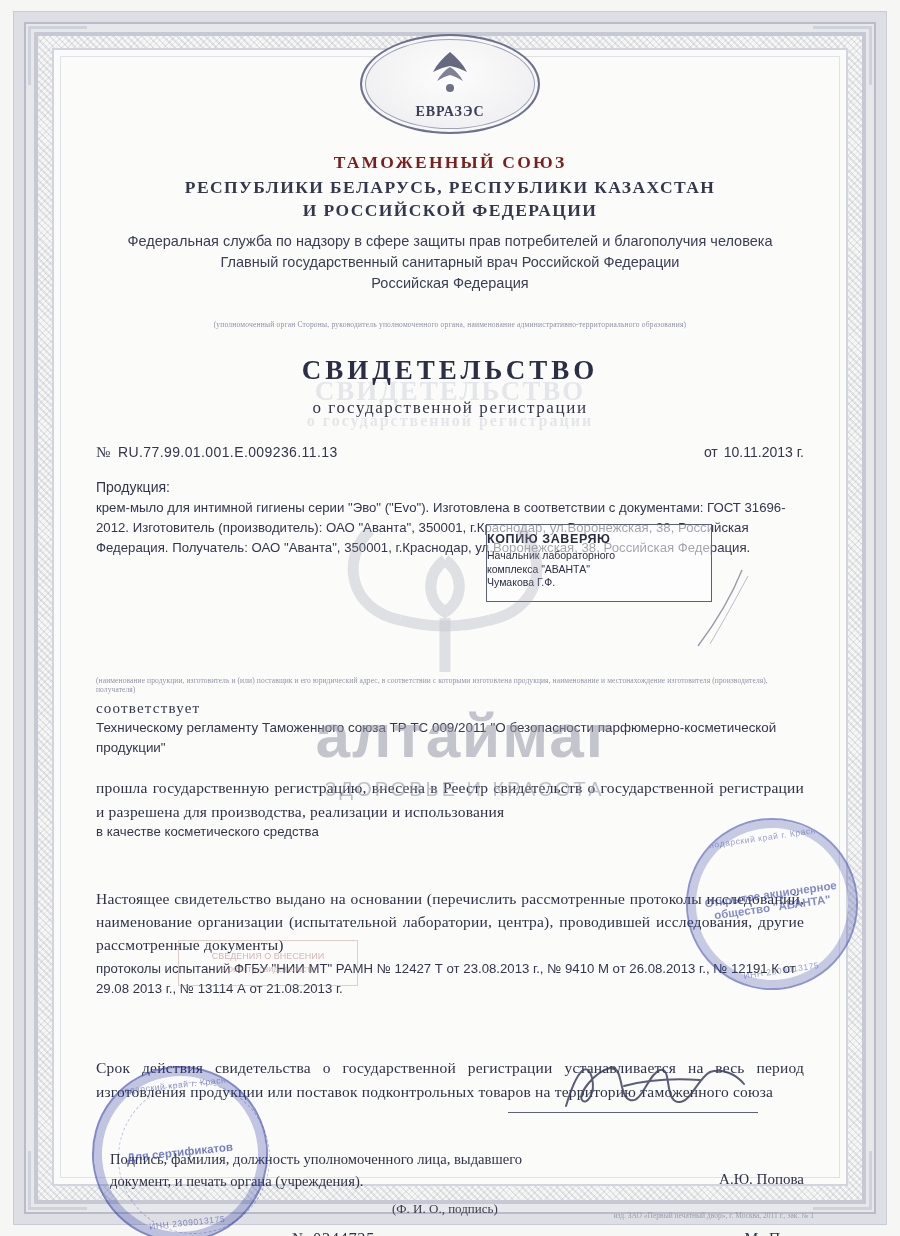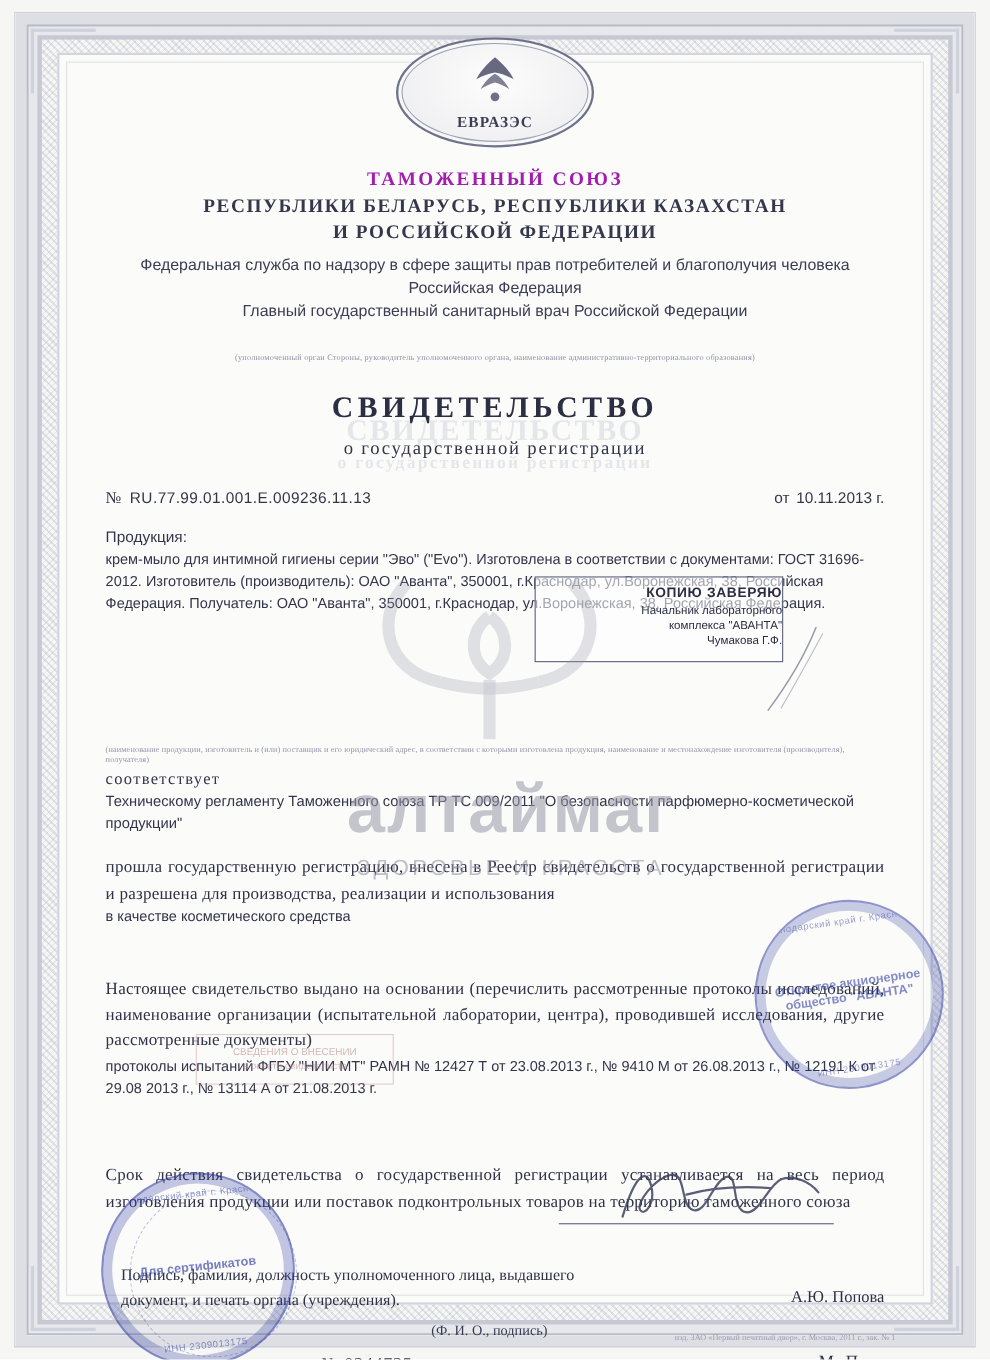--- a/index.html
+++ b/index.html
@@ -114,21 +114,21 @@
     font-weight: bold;
     letter-spacing: 1px;
     color: #3c3f54;
   }
 
   .hdr-block { text-align: center; }
   .hdr-1 {
     font-size: 17.5px;
     letter-spacing: 2.2px;
     font-weight: bold;
-    color: #a21caf;
+    color: #7f1d1d;
     margin-top: 18px;
   }
   .hdr-2 {
     font-size: 17.5px;
     letter-spacing: 1.4px;
     font-weight: bold;
     color: #35384c;
     margin-top: 4px;
   }
   .hdr-3 {
@@ -306,21 +306,21 @@
 
   
   .copy-box {
     position: absolute;
     left: 486px;
     top: 524px;
     width: 224px;
     height: 76px;
     border: 1px solid #5a5f7a;
     background: rgba(255,255,255,0.55);
-    text-align: right;
+    text-align: left;
     font-family: "Liberation Sans", sans-serif;
     color: #2a2d42;
   }
   .copy-box .t1 { font-size: 12.5px; font-weight: bold; margin-top: 7px; letter-spacing: .6px;}
   .copy-box .t2 { font-size: 10.5px; margin-top: 3px; line-height: 1.3; }
 
   
   .wm {
     position: absolute;
     left: 0; right: 0;
@@ -475,22 +475,22 @@
         </span>
         <div class="emblem-text">ЕВРАЗЭС</div>
       </div>
     </div>
 
     <div class="hdr-block">
       <div class="hdr-1">ТАМОЖЕННЫЙ СОЮЗ</div>
       <div class="hdr-2">РЕСПУБЛИКИ БЕЛАРУСЬ, РЕСПУБЛИКИ КАЗАХСТАН</div>
       <div class="hdr-3">И РОССИЙСКОЙ ФЕДЕРАЦИИ</div>
       <div class="hdr-sub">Федеральная служба по надзору в сфере защиты прав потребителей и благополучия человека</div>
+      <div class="hdr-sub" style="margin-top:0">Главный государственный санитарный врач Российской Федерации</div>
       <div class="hdr-sub" style="margin-top:0">Российская Федерация</div>
-      <div class="hdr-sub" style="margin-top:0">Главный государственный санитарный врач Российской Федерации</div>
       <div class="hdr-note">(уполномоченный орган Стороны, руководитель уполномоченного органа, наименование административно-территориального образования)</div>
     </div>
 
     <div class="title">СВИДЕТЕЛЬСТВО</div>
     <div class="subtitle">о государственной регистрации</div>
 
     <div class="numline">
       <span class="no">№</span>
       <span class="regnum">RU.77.99.01.001.Е.009236.11.13</span>
       <span class="spacer"></span>

